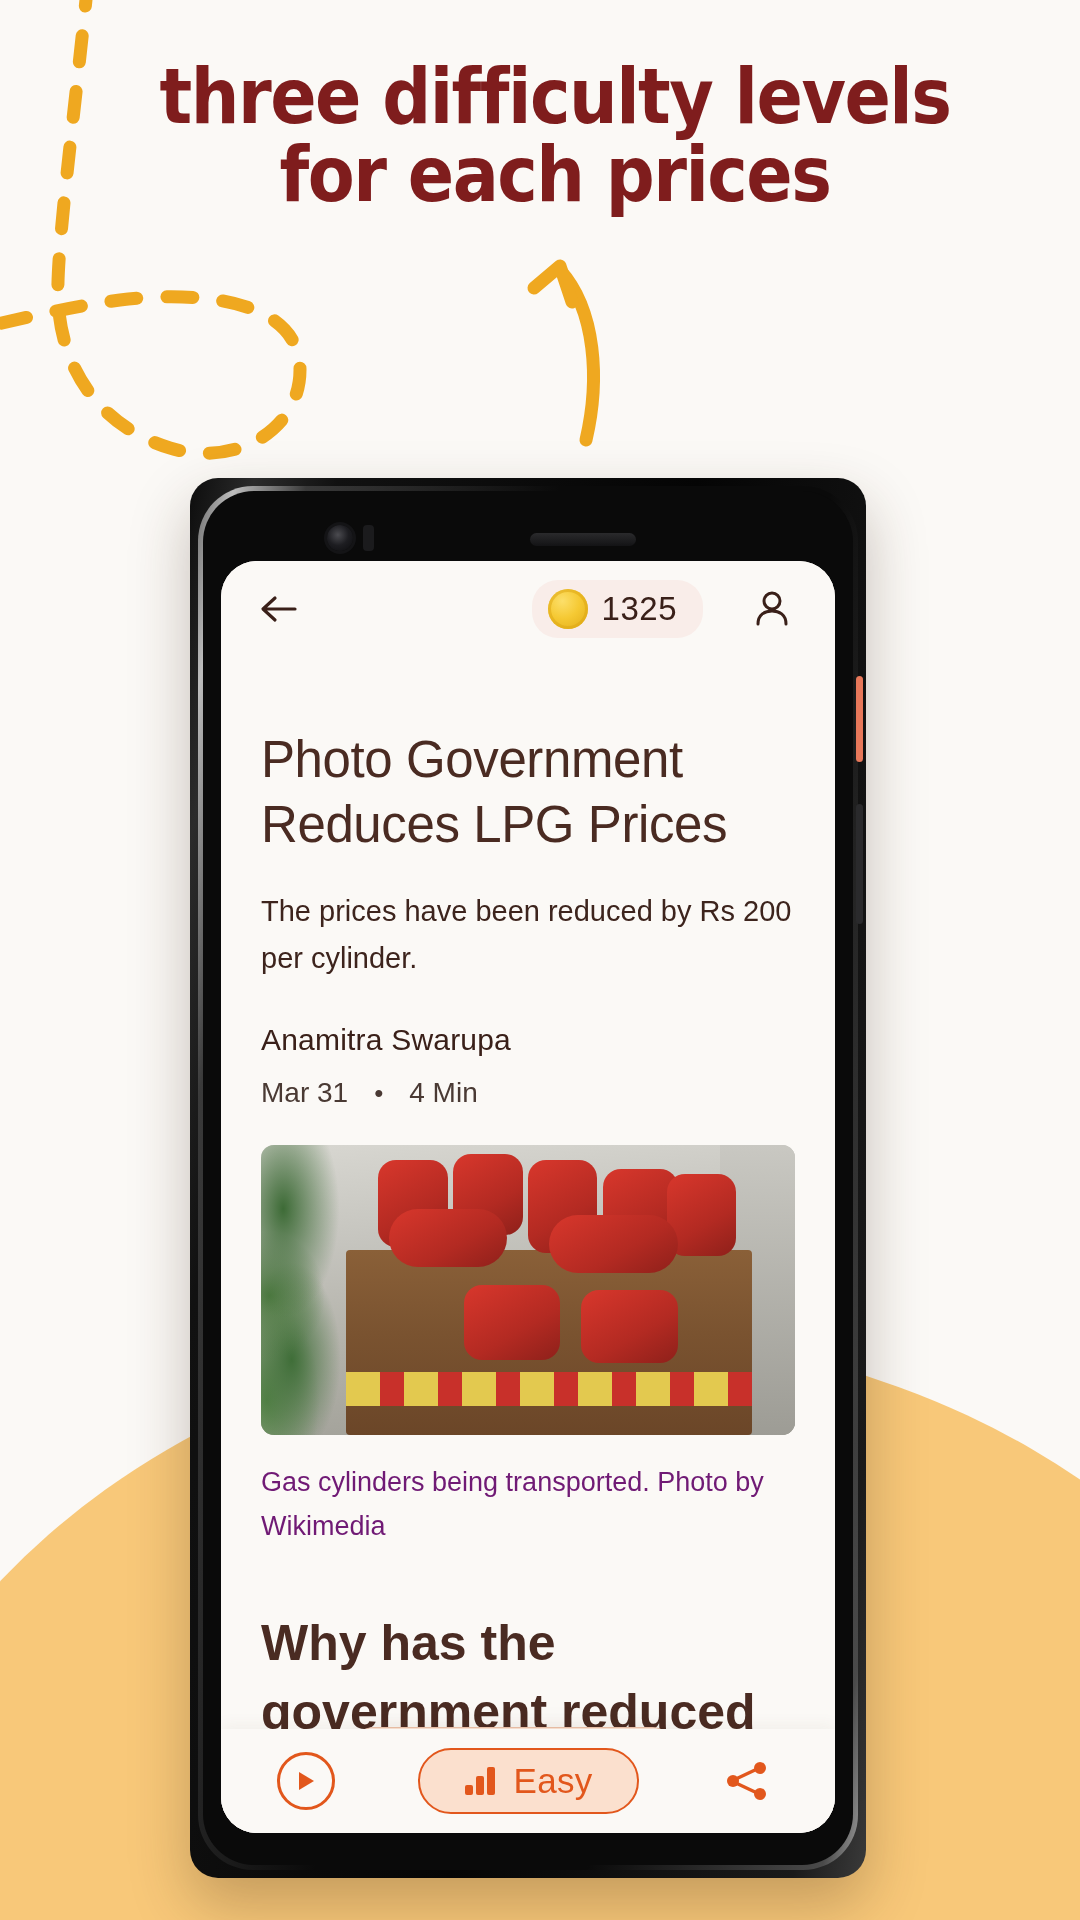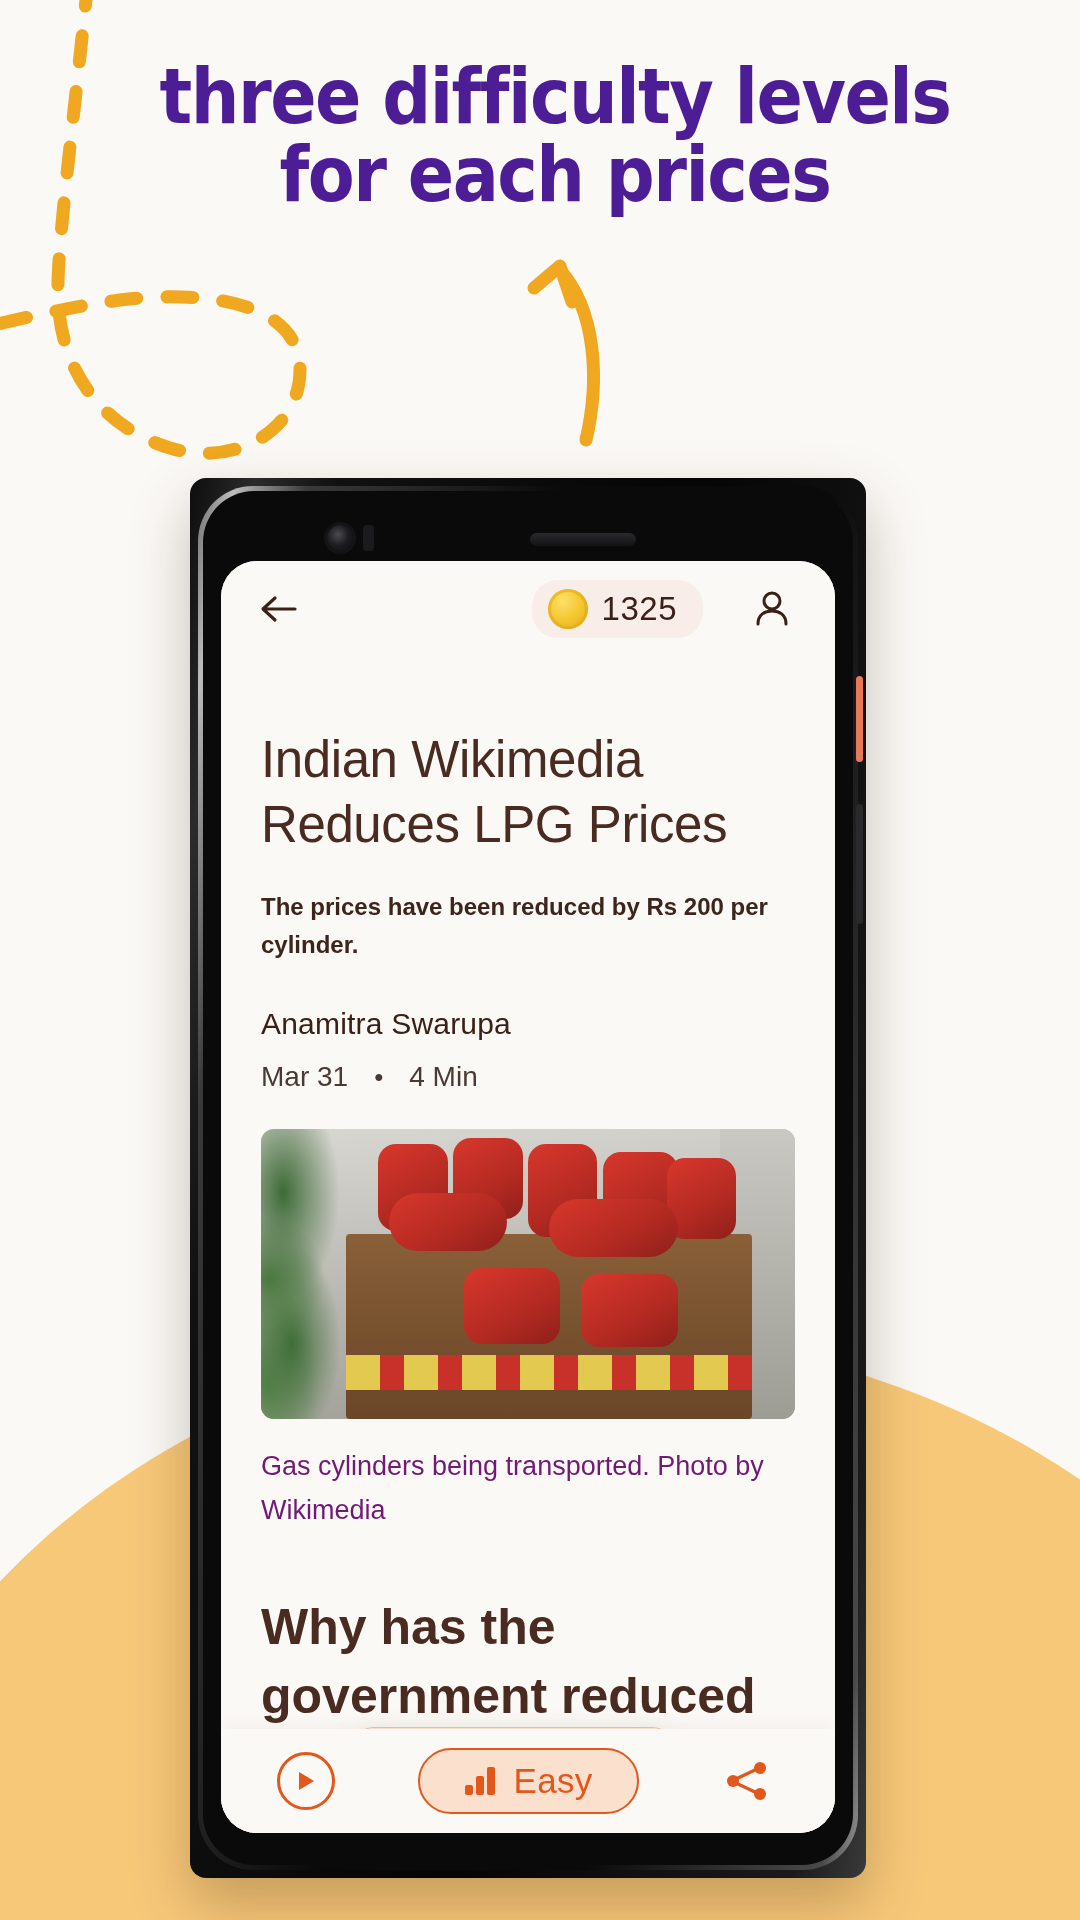--- a/index.html
+++ b/index.html
@@ -13,35 +13,35 @@
   #bg-arc{
     position:absolute;left:-180px;top:1335px;width:1560px;height:1100px;
     background:#F8C879;border-radius:50% 50% 0 0 / 62% 62% 0 0;z-index:0;
   }
   #dashed-svg,#arrow-svg{position:absolute;left:0;top:0;z-index:1;pointer-events:none;}
 
   
   #headline{
     position:absolute;left:0;top:58px;width:1080px;z-index:3;
     text-align:center;
-    color:#4c1d95;
+    color:#7f1d1d;
     font-weight:bold;
     font-size:76px;line-height:1.02;
     letter-spacing:-1.5px;
     font-family:"DejaVu Sans", sans-serif;
     font-stretch:condensed;
   }
   #headline .ln{display:block;}
   #headline .ln1{padding-left:30px;}
   #headline .ln2{padding-left:30px;}
 
   
   #phone{
     position:absolute;left:190px;top:478px;width:676px;height:1400px;z-index:5;
-    border-radius:16px;
+    border-radius:28px;
     background:linear-gradient(100deg,#0d0d0d 0%,#2b2b2b 7%,#111 16%,#050505 55%,#1a1a1a 92%,#3a3a3a 100%);
     box-shadow:0 26px 60px rgba(60,40,20,.28);
     padding:0;
   }
   #phone-inner{
     position:absolute;left:8px;top:8px;right:8px;bottom:8px;
     border-radius:55px;
     background:linear-gradient(100deg,#6e6e6e 0%,#bdbdbd 4%,#3a3a3a 12%,#0a0a0a 40%,#0a0a0a 70%,#4a4a4a 96%,#9a9a9a 100%);
   }
   #phone-body{
@@ -97,21 +97,21 @@
   #coin-count{font-size:33px;color:#3A2019;letter-spacing:.5px;}
   #profile-btn{margin-right:40px;width:46px;height:46px;display:flex;align-items:center;justify-content:center;cursor:pointer;}
 
   #article{position:absolute;left:0;top:96px;right:0;bottom:104px;overflow:hidden;padding:0 40px;}
 
   #article-title{
     margin:70px 0 0 0;font-size:51px;line-height:1.28;color:#4A2B22;
     font-weight:400;letter-spacing:-.4px;
   }
   #article-subtitle{
-    margin:30px 0 0 0;font-size:24px;line-height:1.62;color:#3D241D;font-weight:700;
+    margin:30px 0 0 0;font-size:29px;line-height:1.62;color:#3D241D;font-weight:400;
   }
   #article-author{margin:42px 0 0 0;font-size:30px;color:#3A2019;font-weight:normal;letter-spacing:.2px;}
   #article-meta{margin:20px 0 0 0;font-size:28px;color:#4A3A34;display:flex;align-items:center;gap:26px;}
   #article-meta .dot{font-size:26px;line-height:1;}
 
   #article-photo{
     margin-top:36px;width:100%;height:290px;border-radius:13px;overflow:hidden;position:relative;
     background:linear-gradient(160deg,#cfcfc9 0%,#bdbdb6 40%,#a9a9a1 100%);
   }
   .ph-ground{position:absolute;inset:0;background:
@@ -205,21 +205,21 @@
             </div>
             <div id="profile-btn">
               <svg width="46" height="46" viewBox="0 0 46 46">
                 <circle cx="23" cy="15" r="8" fill="none" stroke="#3A2019" stroke-width="3"></circle>
                 <path d="M9 38 C9 28.5 16 25 23 25 C30 25 37 28.5 37 38" fill="none" stroke="#3A2019" stroke-width="3" stroke-linecap="round"></path>
               </svg>
             </div>
           </div>
 
           <div id="article">
-            <h1 id="article-title">Indian Wikimedia Reduces LPG Prices</h1>
+            <h1 id="article-title">Photo Government Reduces LPG Prices</h1>
             <p id="article-subtitle">The prices have been reduced by Rs 200 per cylinder.</p>
             <div id="article-author">Anamitra Swarupa</div>
             <div id="article-meta">
               <span>Mar 31</span>
               <span class="dot">•</span>
               <span>4 Min</span>
             </div>
 
             <div id="article-photo">
               <div class="ph-ground"></div>

